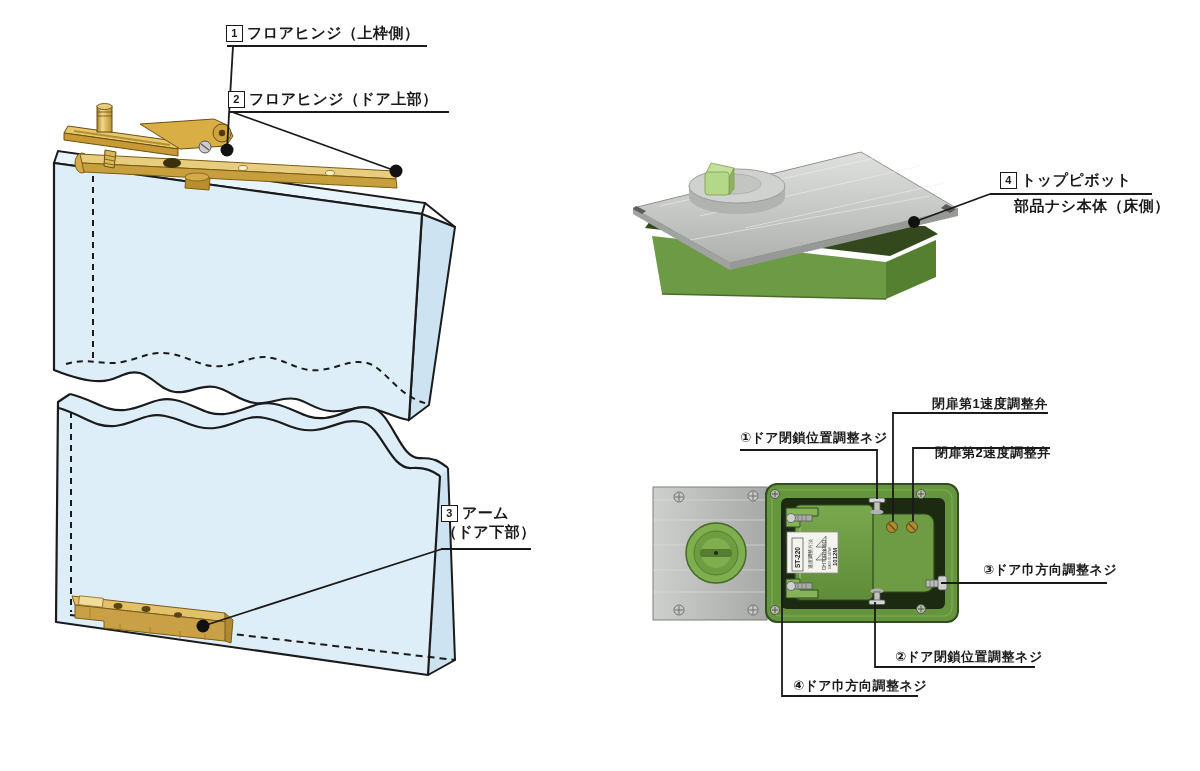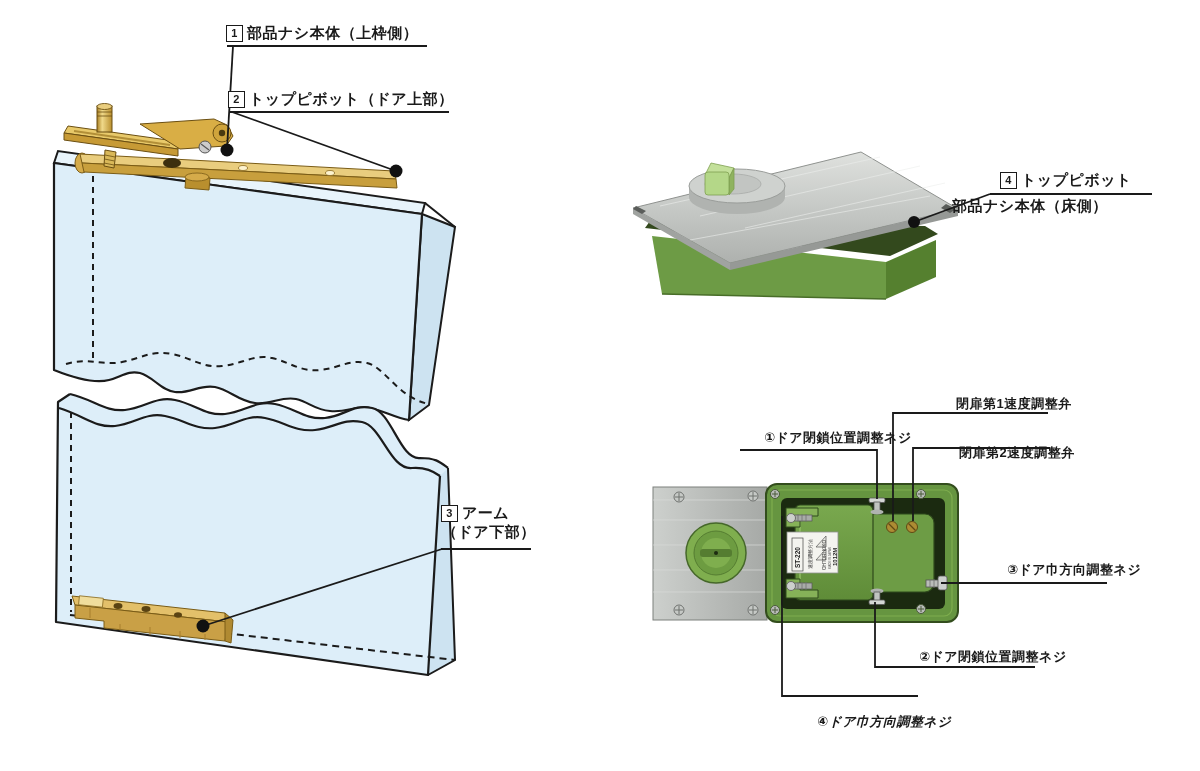--- a/index.html
+++ b/index.html
@@ -1,21 +1,21 @@
 <!DOCTYPE html>
 <html><head>
 <meta charset="utf-8">
 <style>
   html,body{margin:0;padding:0;background:#ffffff;}
   .canvas{position:relative;width:1200px;height:771px;background:#ffffff;overflow:hidden;
           font-family:"Liberation Sans","DejaVu Sans",sans-serif;color:#1a1a1a;}
   svg{position:absolute;left:0;top:0;}
   .lbl{position:absolute;white-space:nowrap;font-weight:700;color:#1a1a1a;display:flex;align-items:center;}
   .lbl-big{font-size:15px;letter-spacing:.5px;}
-  .lbl-sm{font-size:13px;letter-spacing:.5px;margin-left:24px;}
+  .lbl-sm{font-size:13px;letter-spacing:.5px;}
   .numbox{display:inline-block;width:15px;height:15px;line-height:15px;text-align:center;
           border:1.6px solid #1a1a1a;font-size:11px;font-weight:700;margin-right:4px;
           background:#fff;flex:0 0 auto;}
   .twoline{display:block;}
   .twoline .row{display:flex;align-items:center;height:19px;}
 </style>
 </head>
 <body>
 
 <div class="canvas">
@@ -252,58 +252,58 @@
   <g fill="#111111">
     <circle cx="227" cy="150" r="6.5"></circle>
     <circle cx="396" cy="171" r="6.5"></circle>
     <circle cx="203" cy="626" r="6.5"></circle>
     <circle cx="914" cy="222" r="6"></circle>
   </g>
 </svg>
 
 <div class="lbl lbl-big" style="left:226px;top:24px;">
   <span class="numbox">1</span>
-  <span>部品ナシ本体（上枠側）</span>
+  <span>フロアヒンジ（上枠側）</span>
 </div>
 
 <div class="lbl lbl-big" style="left:228px;top:90px;">
   <span class="numbox">2</span>
-  <span>トップピボット（ドア上部）</span>
+  <span>フロアヒンジ（ドア上部）</span>
 </div>
 
 <div class="lbl lbl-big twoline" style="left:441px;top:504px;display:block;">
   <span class="row">
     <span class="numbox">3</span>
     <span>アーム</span>
   </span>
   <span class="row" style="padding-left:1px;">
     <span>（ドア下部）</span>
   </span>
 </div>
 
 <div class="lbl lbl-big" style="left:1000px;top:171px;">
   <span class="numbox">4</span>
   <span>トップピボット</span>
 </div>
-<div class="lbl lbl-big" style="left:952px;top:197px;">
+<div class="lbl lbl-big" style="left:1014px;top:197px;">
   <span>部品ナシ本体（床側）</span>
 </div>
 
 <div class="lbl lbl-sm" style="left:932px;top:395px;">
   <span>閉扉第1速度調整弁</span>
 </div>
 <div class="lbl lbl-sm" style="left:935px;top:444px;">
   <span>閉扉第2速度調整弁</span>
 </div>
 <div class="lbl lbl-sm" style="left:740px;top:429px;text-align:center;">
   <span>①ドア閉鎖位置調整ネジ</span>
 </div>
 <div class="lbl lbl-sm" style="left:983px;top:561px;justify-content:flex-end;">
   <span>③ドア巾方向調整ネジ</span>
 </div>
 <div class="lbl lbl-sm" style="left:895px;top:648px;">
   <span>②ドア閉鎖位置調整ネジ</span>
 </div>
-<div class="lbl lbl-sm" style="left:793px;top:713px;font-style:italic;">
+<div class="lbl lbl-sm" style="left:793px;top:677px;">
   <span>④ドア巾方向調整ネジ</span>
 </div>
 
 </div>
 
 </body></html>

